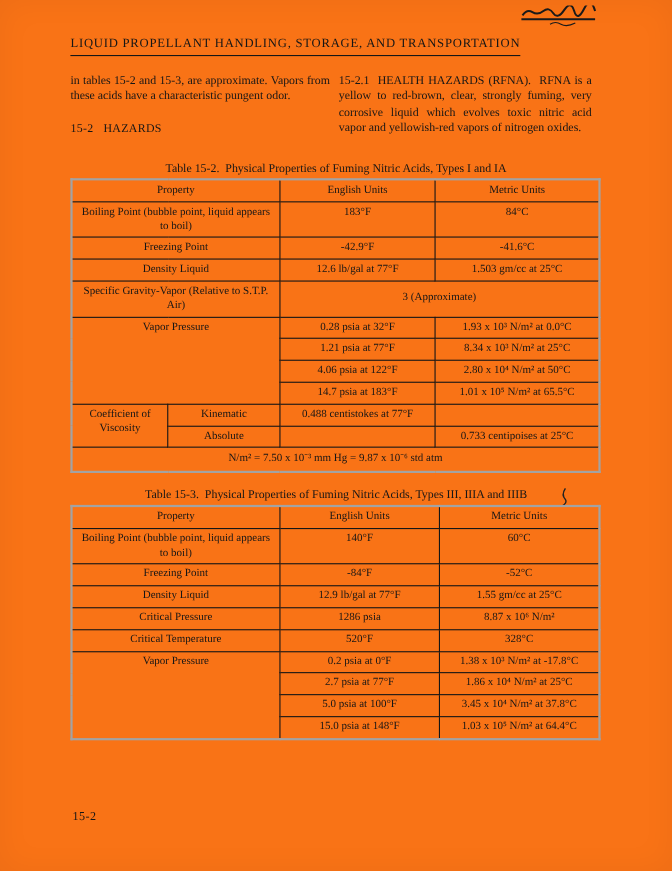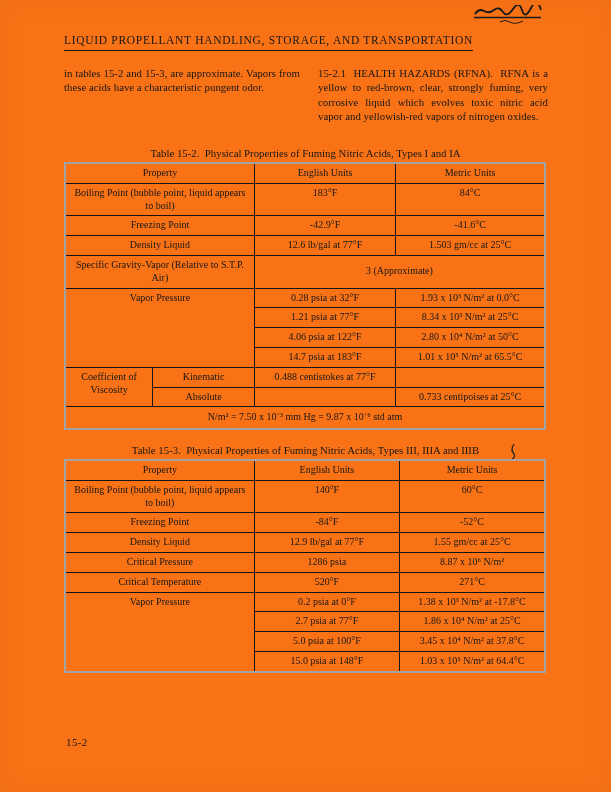--- a/index.html
+++ b/index.html
@@ -11,21 +11,21 @@
     box-shadow: inset 0 0 30px rgba(0,0,0,0.05);
   }
   .doc-header {
     position:absolute; left:64px; top:34px;
     font-size:11.5px; letter-spacing:0.7px;
     border-bottom:1.6px solid #161616; padding-bottom:4px;
     white-space:pre-wrap;
   }
   .intro {
     position:absolute; left:64px; top:66px; width:484px;
-    display:flex; gap:18px; font-size:10.8px; line-height:1.32;
+    display:flex; gap:8px; font-size:10.8px; line-height:1.32;
   }
   .col-left { width:236px; }
   .col-right { width:230px; }
   .intro p { text-align:justify; white-space:pre-wrap; }
   .hazards-heading { margin-top:15px; white-space:pre-wrap; letter-spacing:0.3px; }
   .table-caption {
     position:absolute; left:0; width:611px; text-align:center;
     font-size:10.8px; white-space:pre-wrap;
   }
   .caption-1 { top:147px; }
@@ -60,20 +60,21 @@
       <path d="M2 12.5 h67" stroke="#1a1a1a" stroke-width="1.6"></path>
       <path d="M28 17 q5 -3 10 0 t13 -1" fill="none" stroke="#1a1a1a" stroke-width="1"></path>
     </svg>
   </div>
 
   <div class="doc-header">LIQUID PROPELLANT HANDLING, STORAGE, AND TRANSPORTATION</div>
 
   <div class="intro">
     <div class="col-left">
       <p>in tables 15-2 and 15-3, are approximate. Vapors from these acids have a characteristic pungent odor.</p>
+      <div class="hazards-heading">15-2   HAZARDS</div>
     </div>
     <div class="col-right">
       <p>15-2.1  HEALTH HAZARDS (RFNA).  RFNA is a yellow to red-brown, clear, strongly fuming, very corrosive liquid which evolves toxic nitric acid vapor and yellowish-red vapors of nitrogen oxides.</p>
     </div>
   </div>
 
   <div class="table-caption caption-1">Table 15-2.  Physical Properties of Fuming Nitric Acids, Types I and IA</div>
 
   <table class="props-table table-1">
     <colgroup>
@@ -177,21 +178,21 @@
         <td>1.55 gm/cc at 25°C</td>
       </tr>
       <tr>
         <td>Critical Pressure</td>
         <td>1286 psia</td>
         <td>8.87 x 10⁶ N/m²</td>
       </tr>
       <tr>
         <td>Critical Temperature</td>
         <td>520°F</td>
-        <td>271°C</td>
+        <td>328°C</td>
       </tr>
       <tr>
         <td rowspan="4">Vapor Pressure</td>
         <td>0.2 psia at 0°F</td>
         <td>1.38 x 10³ N/m² at -17.8°C</td>
       </tr>
       <tr>
         <td>2.7 psia at 77°F</td>
         <td>1.86 x 10⁴ N/m² at 25°C</td>
       </tr>

